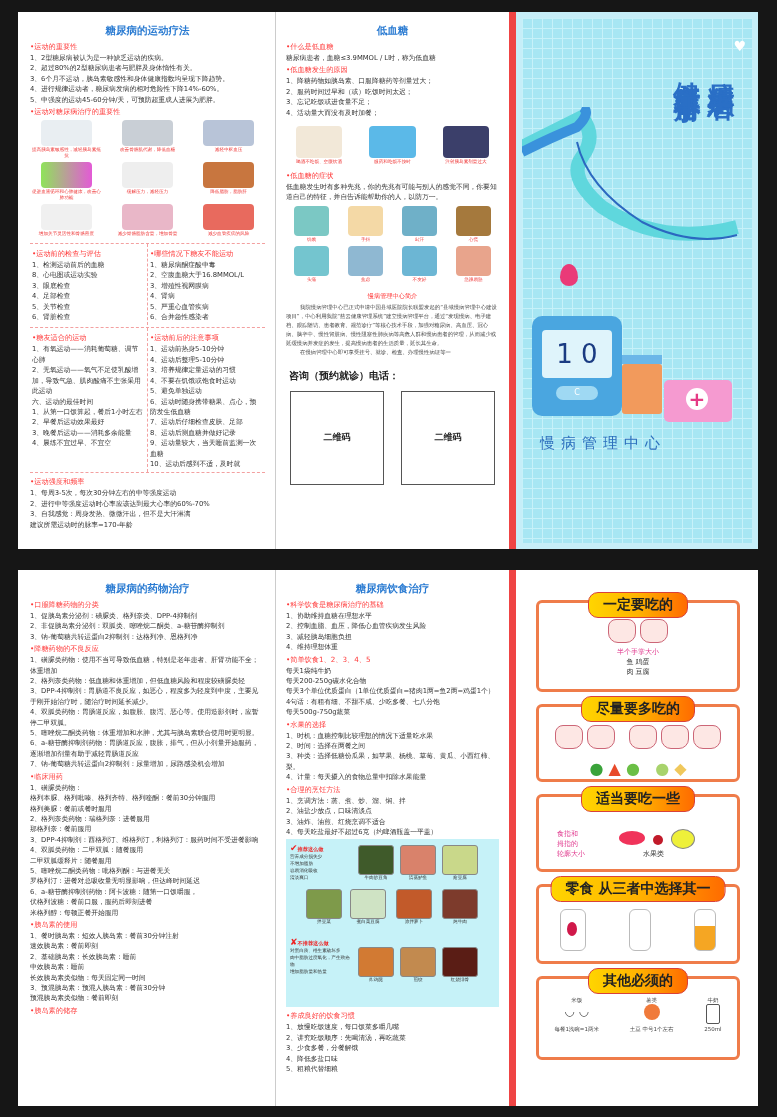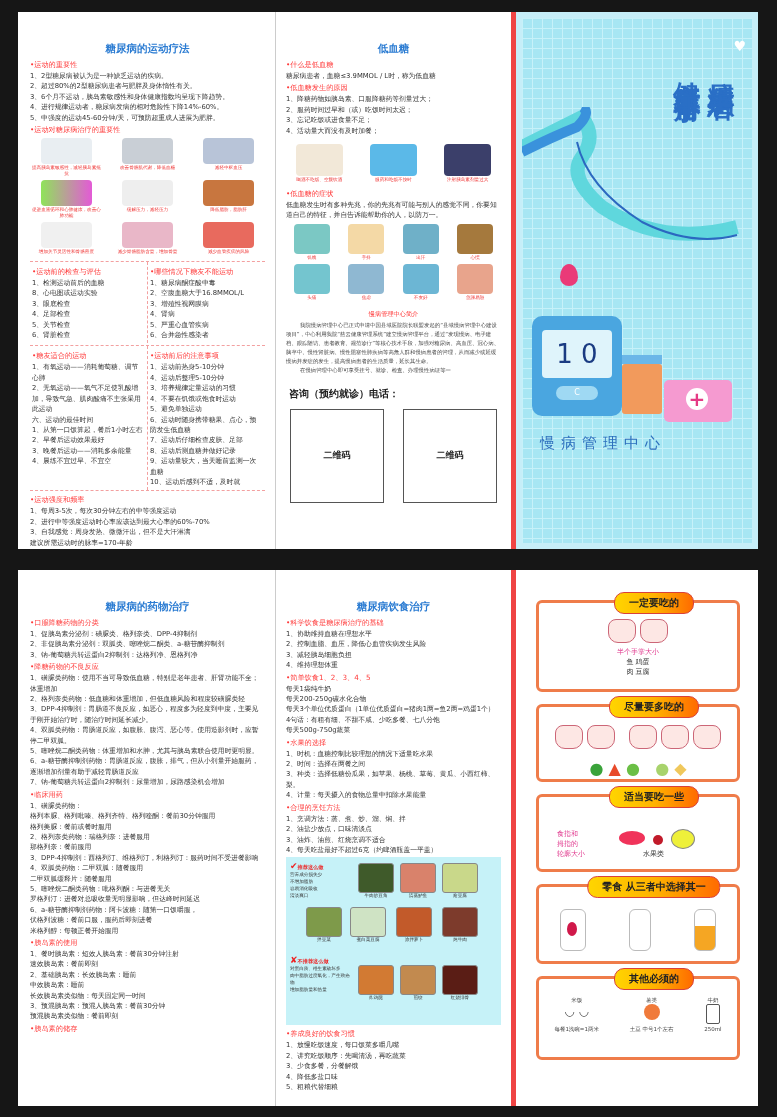--- a/index.html
+++ b/index.html
@@ -2,23 +2,23 @@
 <html><head>
 <meta charset="utf-8">
 <style>
   html,body{margin:0;padding:0;}
   body{width:777px;height:1117px;background:#161616;position:relative;overflow:hidden;font-family:"DejaVu Sans","Liberation Sans",sans-serif;color:#333;}
   .sheet{position:absolute;background:#fff;display:flex;}
   .sheet.top{left:18px;top:12px;width:740px;height:537px;}
   .sheet.bottom{left:18px;top:570px;width:740px;height:536px;}
   .panel{position:relative;overflow:hidden;box-sizing:border-box;}
   .p1{width:258px;border-right:1px solid #ccc;padding:10px 10px 0 12px;}
-  .p2{width:240px;border-right:5px solid #ef4444;padding:10px 10px 0 10px;}
+  .p2{width:240px;border-right:7px solid #ef4444;padding:10px 10px 0 10px;}
   .p3{width:242px;}
-  .title{color:#2a7bd2;font-weight:bold;font-size:10.5px;text-align:center;margin:20px 0 4px;}
+  .title{color:#2a7bd2;font-weight:bold;font-size:10.5px;text-align:center;margin:2px 0 4px;}
   .sec{color:#ff3b3b;font-size:7.2px;margin:2px 0 1px;}
   .ln{font-size:6.8px;line-height:10.4px;color:#333;}
   .grid2{display:flex;border-top:1px dashed #f3a0a0;margin-top:2px;}
   .grid2 .col{flex:1;padding:3px 2px;}
   .grid2 .col:first-child{border-right:1px dashed #f3a0a0;}
   .pics{display:flex;flex-wrap:wrap;justify-content:space-between;margin:3px 0;}
   .pic{width:31%;text-align:center;margin-bottom:3px;}
   .pic .img{height:26px;margin:0 auto 1px;width:70%;border-radius:4px;}
   .pic .cap{font-size:4.6px;color:#e33;line-height:6px;}
   .cover{position:absolute;inset:0;background:#a7e6f3;
@@ -42,21 +42,21 @@
   .intro-title{color:#ff2a2a;font-size:6.2px;text-align:center;margin:6px 0 2px;}
   .intro{font-size:5.4px;line-height:9px;color:#444;text-indent:14px;}
   .food-box{background:#c6f2f8;margin:2px 0 4px;padding:4px 6px;position:relative;height:160px;}
   .dish{position:absolute;width:36px;text-align:center;}
   .dish .img{height:28px;border-radius:3px;border:1px solid #888;}
   .dish .cap{font-size:4.6px;color:#333;}
   .tip-title{font-size:5.2px;color:#e22;font-weight:bold;}
   .tip{font-size:4.6px;color:#333;line-height:7px;}
   .p3b{padding:24px 18px 0 20px;}
   .plate{border:3px solid #ef7c4a;border-radius:6px;position:relative;margin-bottom:12px;background:#fff;}
-  .plate .badge{position:absolute;left:50%;transform:translateX(-50%);top:-11px;background:linear-gradient(90deg,#ffd500,#ffb300,#ff6b00);color:#222;font-weight:bold;font-size:10px;padding:3px 14px;border-radius:10px;border:1px solid #d9413a;white-space:nowrap;margin-left:16px;}
+  .plate .badge{position:absolute;left:50%;transform:translateX(-50%);top:-11px;background:linear-gradient(90deg,#ffd500,#ffb300,#ff6b00);color:#222;font-weight:bold;font-size:14px;padding:3px 14px;border-radius:10px;border:1px solid #d9413a;white-space:nowrap;}
   .pl-text{font-size:7px;color:#333;text-align:center;line-height:10px;}
   .hand{display:inline-block;width:26px;height:22px;border:1px solid #c67;border-radius:8px 8px 10px 10px;margin:0 2px;background:#fde7e4;}
   .pink{color:#e0378d;}
 </style>
 </head>
 <body>
 
 <div class="sheet top">
 
   <div class="panel p1">

